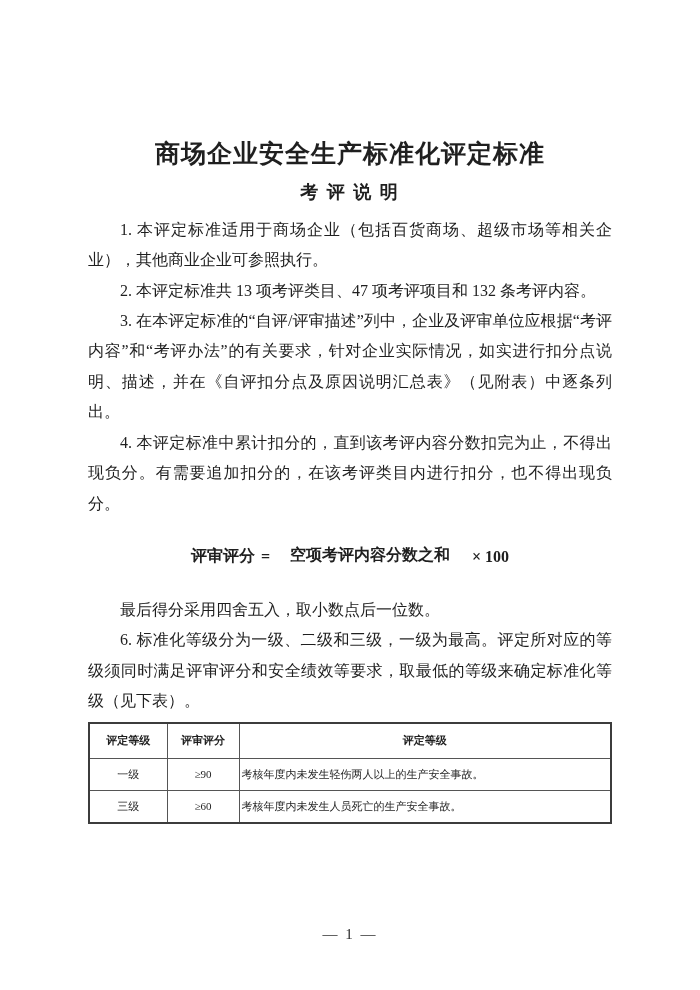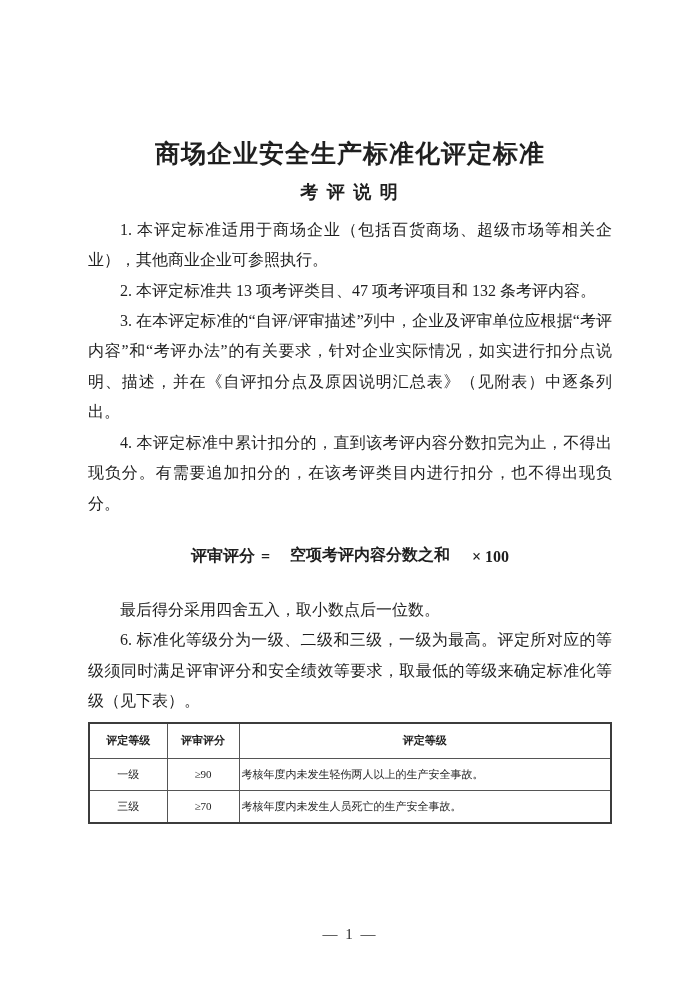--- a/index.html
+++ b/index.html
@@ -151,21 +151,21 @@
           </tr>
         </thead>
         <tbody>
           <tr>
             <td>一级</td>
             <td>≥90</td>
             <td class="performance-cell">考核年度内未发生轻伤两人以上的生产安全事故。</td>
           </tr>
           <tr>
             <td>三级</td>
-            <td>≥70</td>
+            <td>≥60</td>
             <td class="performance-cell">考核年度内未发生人员死亡的生产安全事故。</td>
           </tr>
         </tbody>
       </table>
     </div>
 
     <div class="page-number">— 1 —</div>
   </div>
 </div>
 

